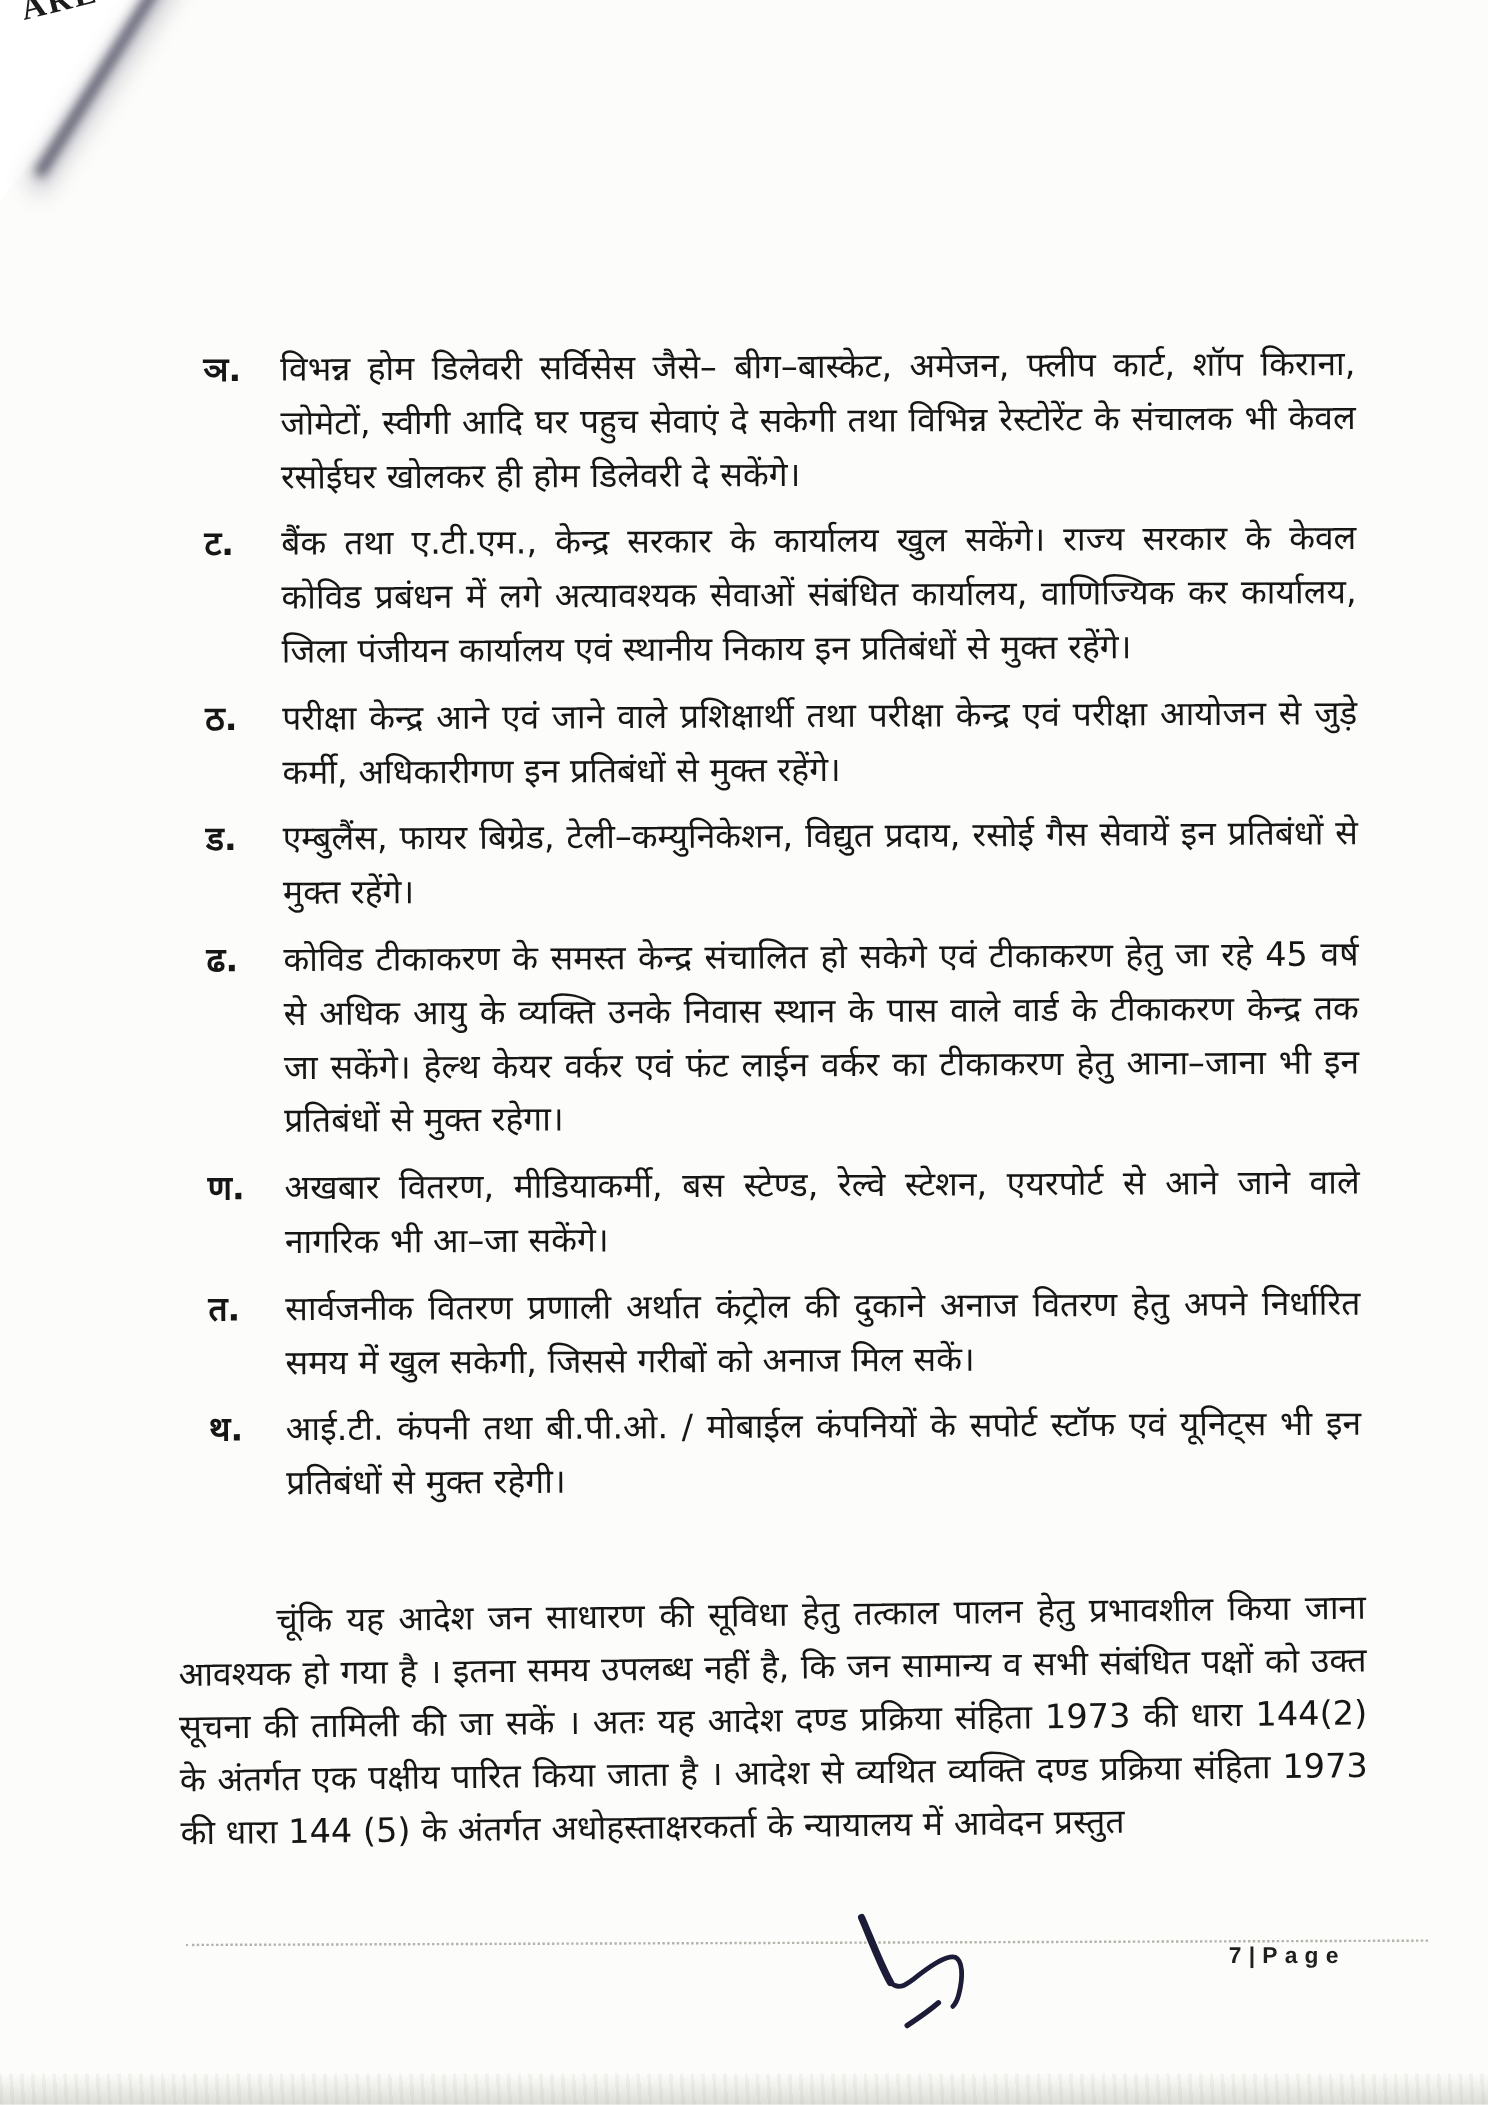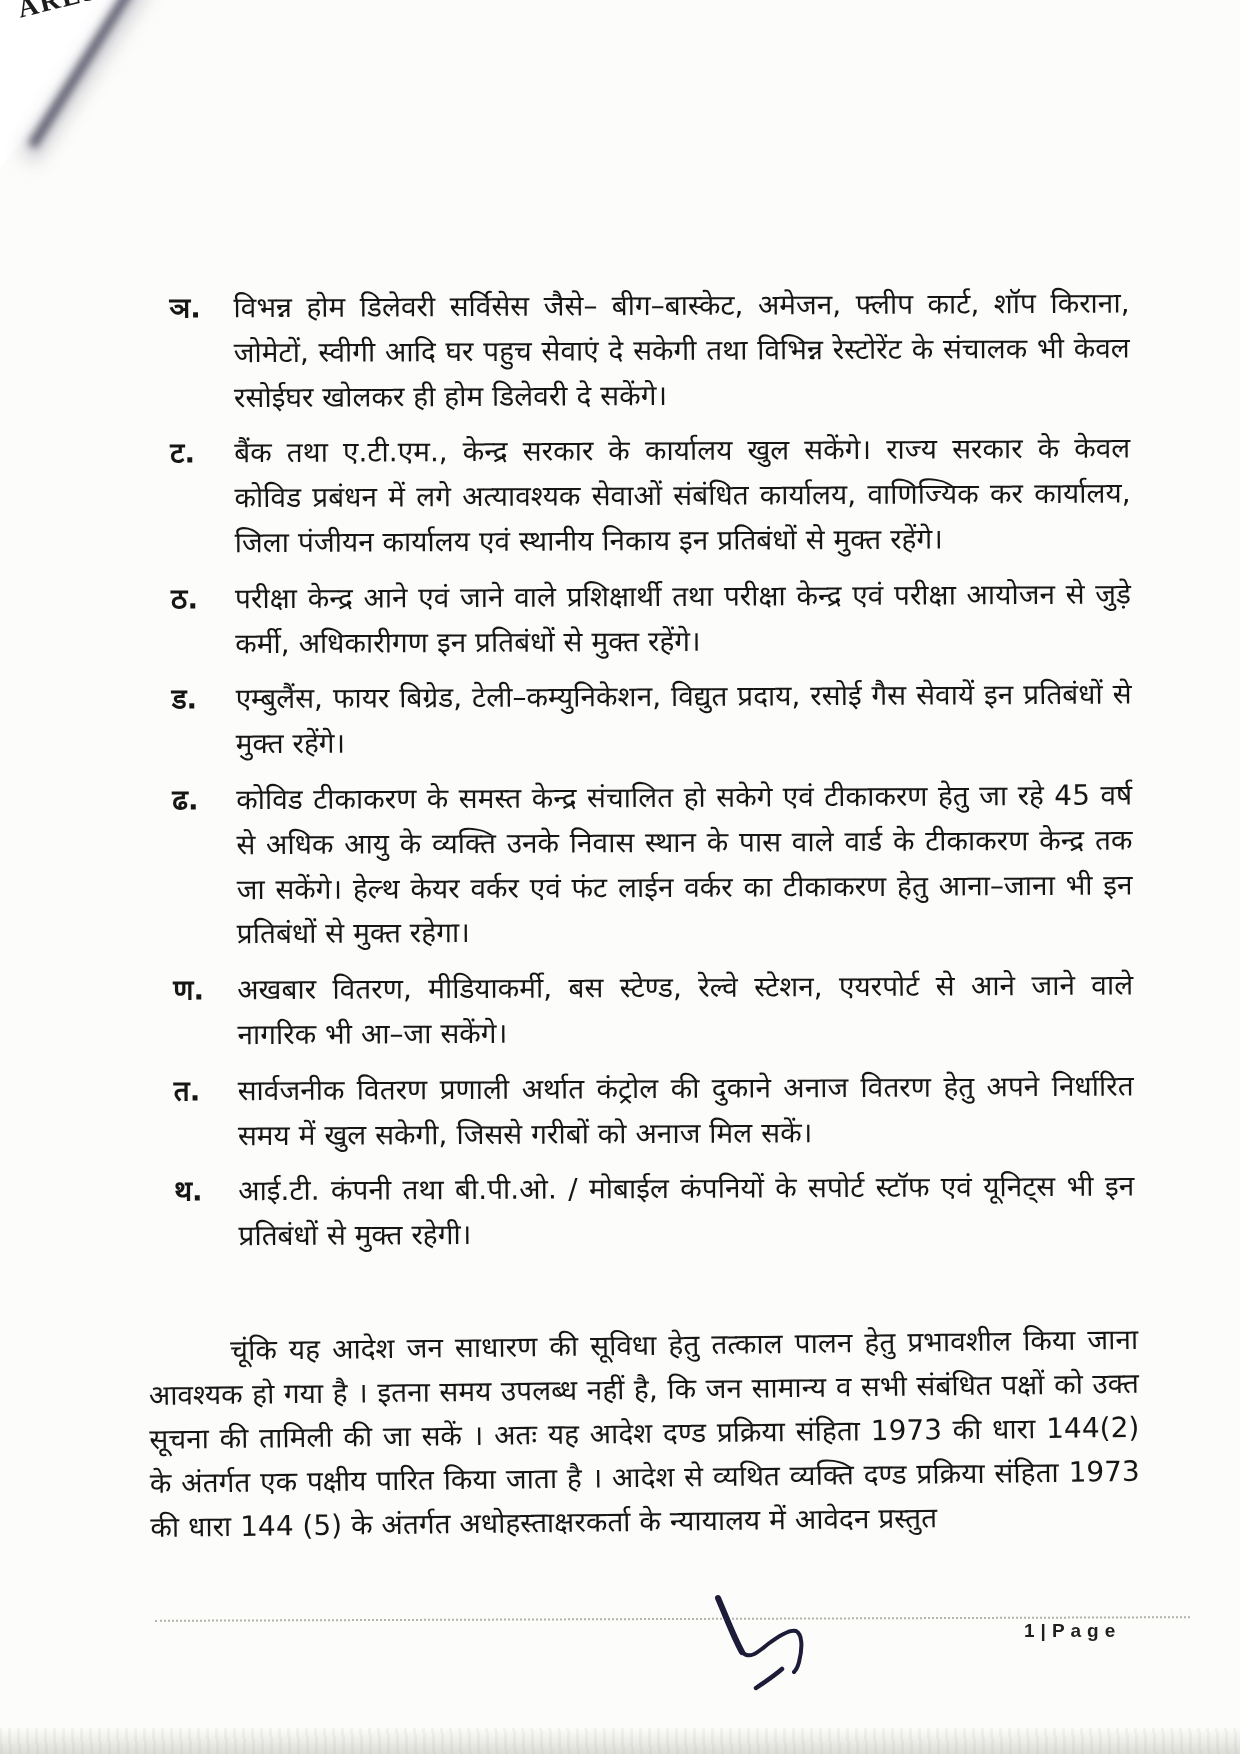--- a/index.html
+++ b/index.html
@@ -173,17 +173,17 @@
   <div class="closing">चूंकि यह आदेश जन साधारण की सूविधा हेतु तत्काल पालन हेतु प्रभावशील किया जाना आवश्यक हो गया है । इतना समय उपलब्ध नहीं है, कि जन सामान्य व सभी संबंधित पक्षों को उक्त सूचना की तामिली की जा सकें । अतः यह आदेश दण्ड प्रक्रिया संहिता 1973 की धारा 144(2) के अंतर्गत एक पक्षीय पारित किया जाता है । आदेश से व्यथित व्यक्ति दण्ड प्रक्रिया संहिता 1973 की धारा 144 (5) के अंतर्गत अधोहस्ताक्षरकर्ता के न्यायालय में आवेदन प्रस्तुत</div>
 
   <div class="footer-rule"></div>
 
   <svg class="signature" width="145" height="105" viewBox="0 0 145 105">
     <path d="M 20 8 C 27 24, 36 48, 44 62" fill="none" stroke="#1c1c38" stroke-width="6" stroke-linecap="round"></path>
     <path d="M 44 62 C 52 70, 60 62, 70 54 C 82 45, 92 39, 98 41 C 104 44, 105 56, 101 72 C 100 76, 98 80, 96 82" fill="none" stroke="#1c1c38" stroke-width="4" stroke-linecap="round"></path>
     <path d="M 58 98 C 67 92, 76 86, 84 79" fill="none" stroke="#1c1c38" stroke-width="4.5" stroke-linecap="round"></path>
   </svg>
 
-  <div class="page-number">1|Page</div>
+  <div class="page-number">7|Page</div>
 
   <div class="bottom-texture"></div>
 
 </div>
 
 </body></html>

